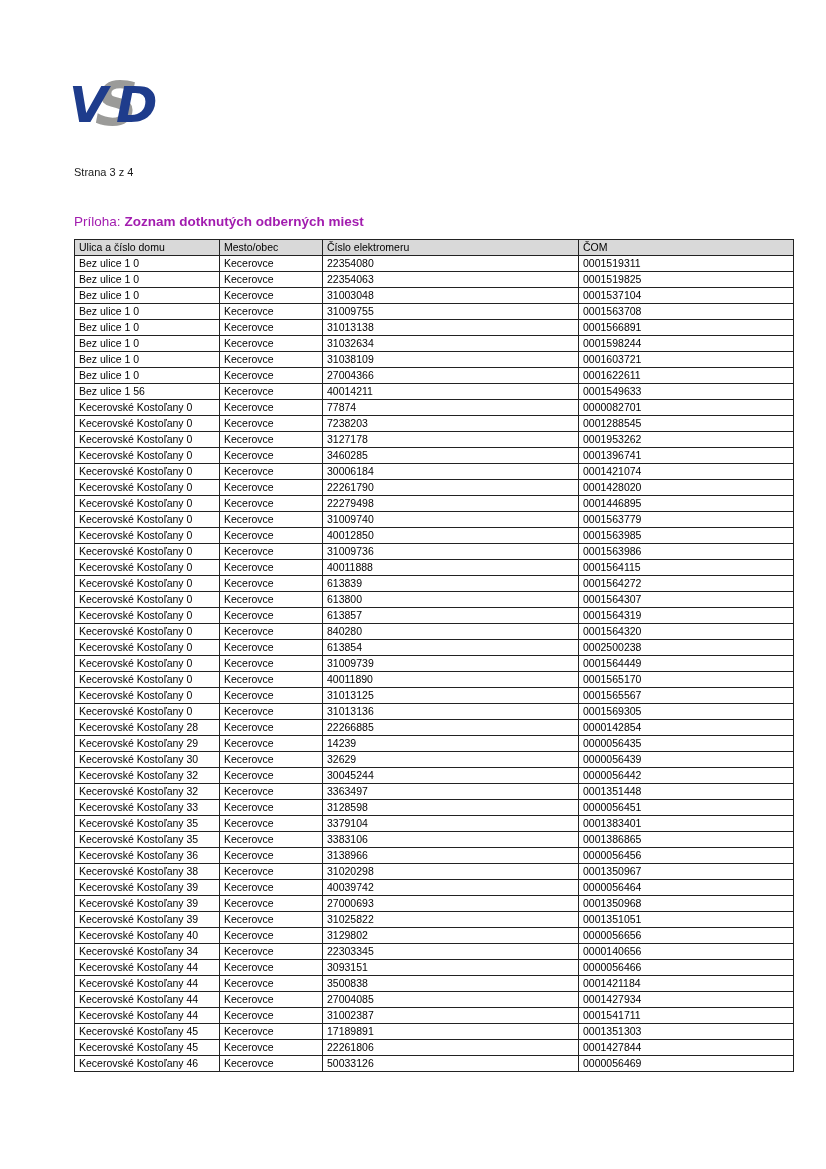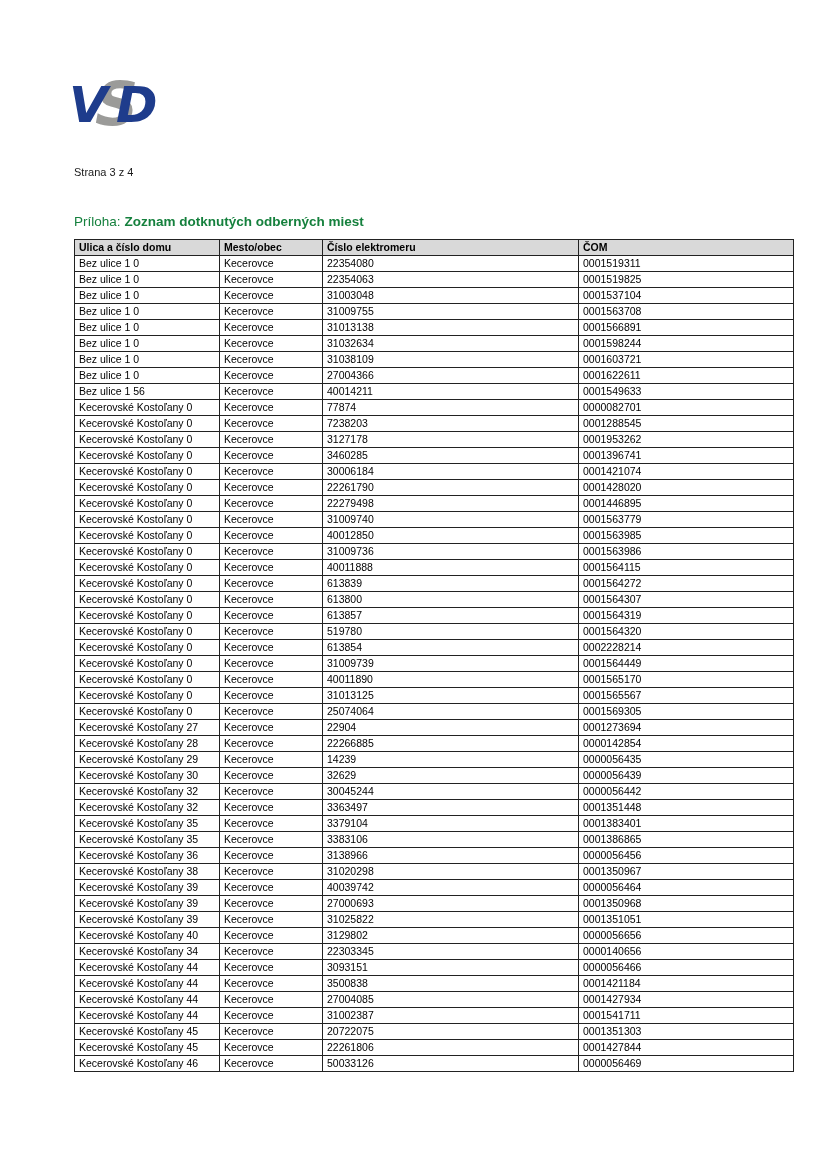--- a/index.html
+++ b/index.html
@@ -25,21 +25,21 @@
     left: 74px; top: 166px;
     font-size: 11px;
     line-height: 13px;
     color: #1a1a1a;
   }
   .heading {
     position: absolute;
     left: 74px; top: 213px;
     font-size: 13.5px;
     line-height: 17px;
-    color: #15803d;
+    color: #a21caf;
   }
   .heading .prefix { font-weight: normal; margin-right: 4px; }
   .heading .title  { font-weight: bold; }
   table.data-table {
     position: absolute;
     left: 74px; top: 239px;
     width: 719px;
     border-collapse: collapse;
     table-layout: fixed;
     font-size: 10.5px;
@@ -50,21 +50,21 @@
     height: 13.7px;
     line-height: 13px;
     text-align: left;
     vertical-align: middle;
     overflow: hidden;
     white-space: nowrap;
     font-weight: normal;
   }
   .data-table thead th {
     background: #d9d9d9;
-    font-weight: bold;
+    font-weight: normal;
   }
   .col-street { width: 145px; }
   .col-city   { width: 103px; }
   .col-meter  { width: 256px; }
   .col-com    { width: 215px; }
 </style>
 </head>
 <body>
 
 <div class="page">
@@ -231,28 +231,28 @@
         </tr>
         <tr>
           <td>Kecerovské Kostoľany 0</td>
           <td>Kecerovce</td>
           <td>613857</td>
           <td>0001564319</td>
         </tr>
         <tr>
           <td>Kecerovské Kostoľany 0</td>
           <td>Kecerovce</td>
-          <td>519780</td>
+          <td>840280</td>
           <td>0001564320</td>
         </tr>
         <tr>
           <td>Kecerovské Kostoľany 0</td>
           <td>Kecerovce</td>
           <td>613854</td>
-          <td>0002228214</td>
+          <td>0002500238</td>
         </tr>
         <tr>
           <td>Kecerovské Kostoľany 0</td>
           <td>Kecerovce</td>
           <td>31009739</td>
           <td>0001564449</td>
         </tr>
         <tr>
           <td>Kecerovské Kostoľany 0</td>
           <td>Kecerovce</td>
@@ -261,28 +261,22 @@
         </tr>
         <tr>
           <td>Kecerovské Kostoľany 0</td>
           <td>Kecerovce</td>
           <td>31013125</td>
           <td>0001565567</td>
         </tr>
         <tr>
           <td>Kecerovské Kostoľany 0</td>
           <td>Kecerovce</td>
-          <td>25074064</td>
+          <td>31013136</td>
           <td>0001569305</td>
-        </tr>
-        <tr>
-          <td>Kecerovské Kostoľany 27</td>
-          <td>Kecerovce</td>
-          <td>22904</td>
-          <td>0001273694</td>
         </tr>
         <tr>
           <td>Kecerovské Kostoľany 28</td>
           <td>Kecerovce</td>
           <td>22266885</td>
           <td>0000142854</td>
         </tr>
         <tr>
           <td>Kecerovské Kostoľany 29</td>
           <td>Kecerovce</td>
@@ -301,20 +295,26 @@
           <td>30045244</td>
           <td>0000056442</td>
         </tr>
         <tr>
           <td>Kecerovské Kostoľany 32</td>
           <td>Kecerovce</td>
           <td>3363497</td>
           <td>0001351448</td>
         </tr>
         <tr>
+          <td>Kecerovské Kostoľany 33</td>
+          <td>Kecerovce</td>
+          <td>3128598</td>
+          <td>0000056451</td>
+        </tr>
+        <tr>
           <td>Kecerovské Kostoľany 35</td>
           <td>Kecerovce</td>
           <td>3379104</td>
           <td>0001383401</td>
         </tr>
         <tr>
           <td>Kecerovské Kostoľany 35</td>
           <td>Kecerovce</td>
           <td>3383106</td>
           <td>0001386865</td>
@@ -381,21 +381,21 @@
         </tr>
         <tr>
           <td>Kecerovské Kostoľany 44</td>
           <td>Kecerovce</td>
           <td>31002387</td>
           <td>0001541711</td>
         </tr>
         <tr>
           <td>Kecerovské Kostoľany 45</td>
           <td>Kecerovce</td>
-          <td>20722075</td>
+          <td>17189891</td>
           <td>0001351303</td>
         </tr>
         <tr>
           <td>Kecerovské Kostoľany 45</td>
           <td>Kecerovce</td>
           <td>22261806</td>
           <td>0001427844</td>
         </tr>
         <tr>
           <td>Kecerovské Kostoľany 46</td>

